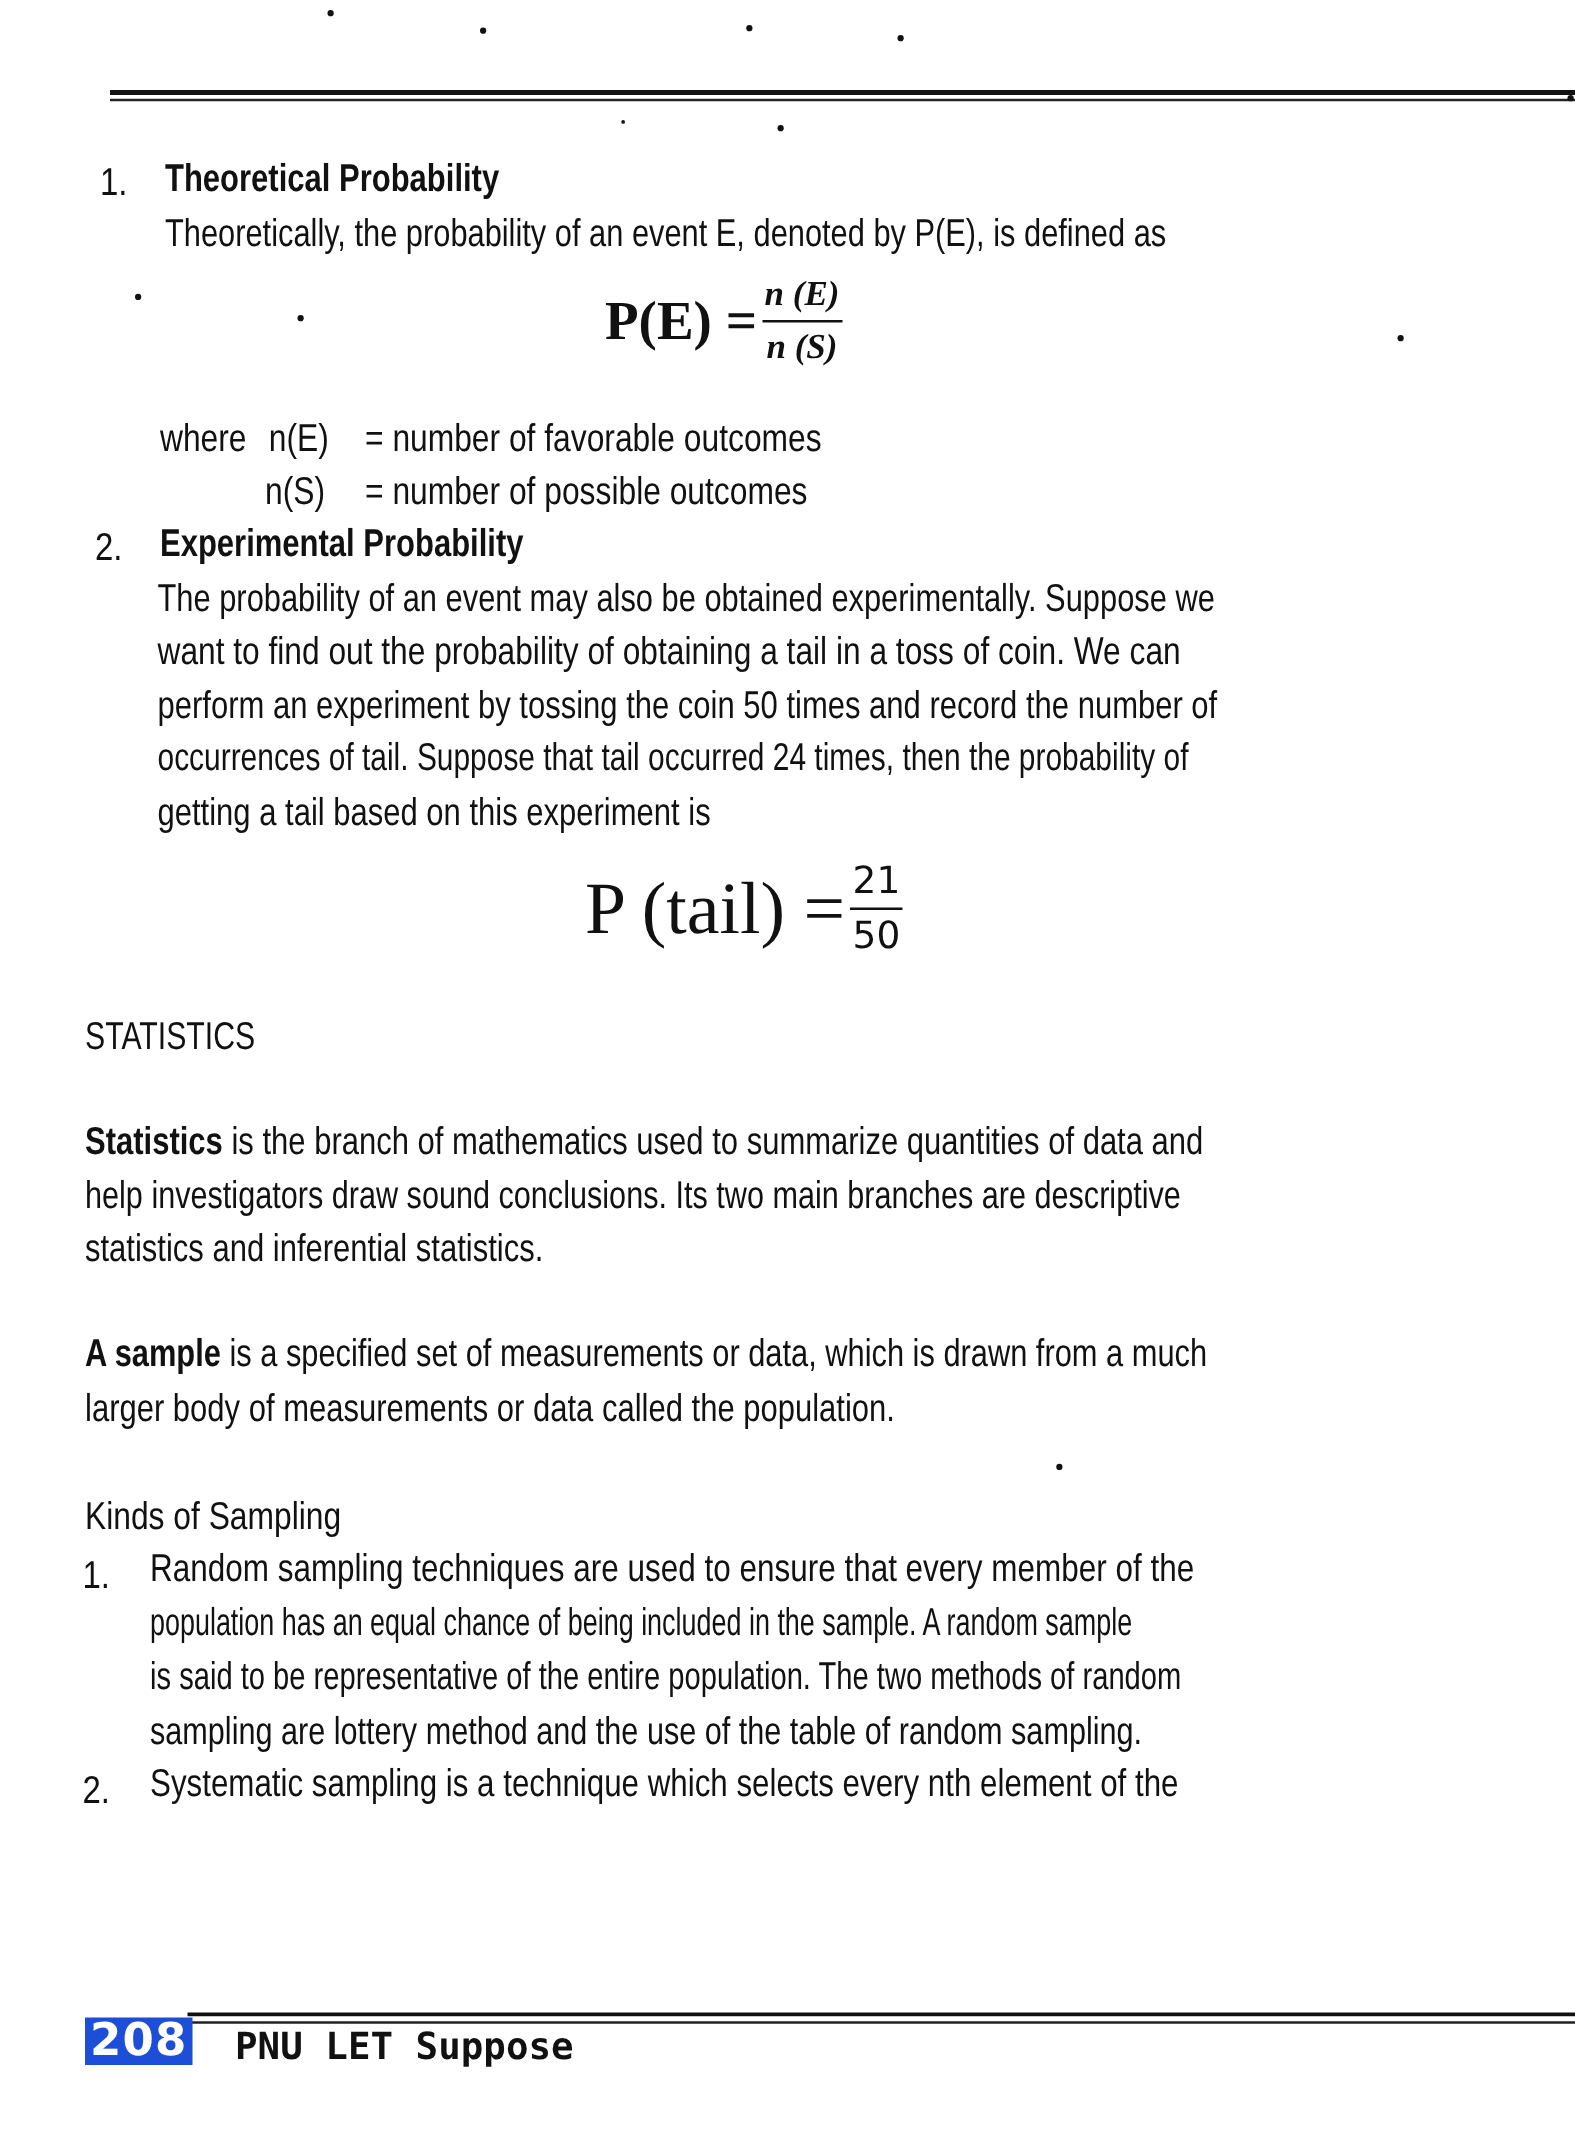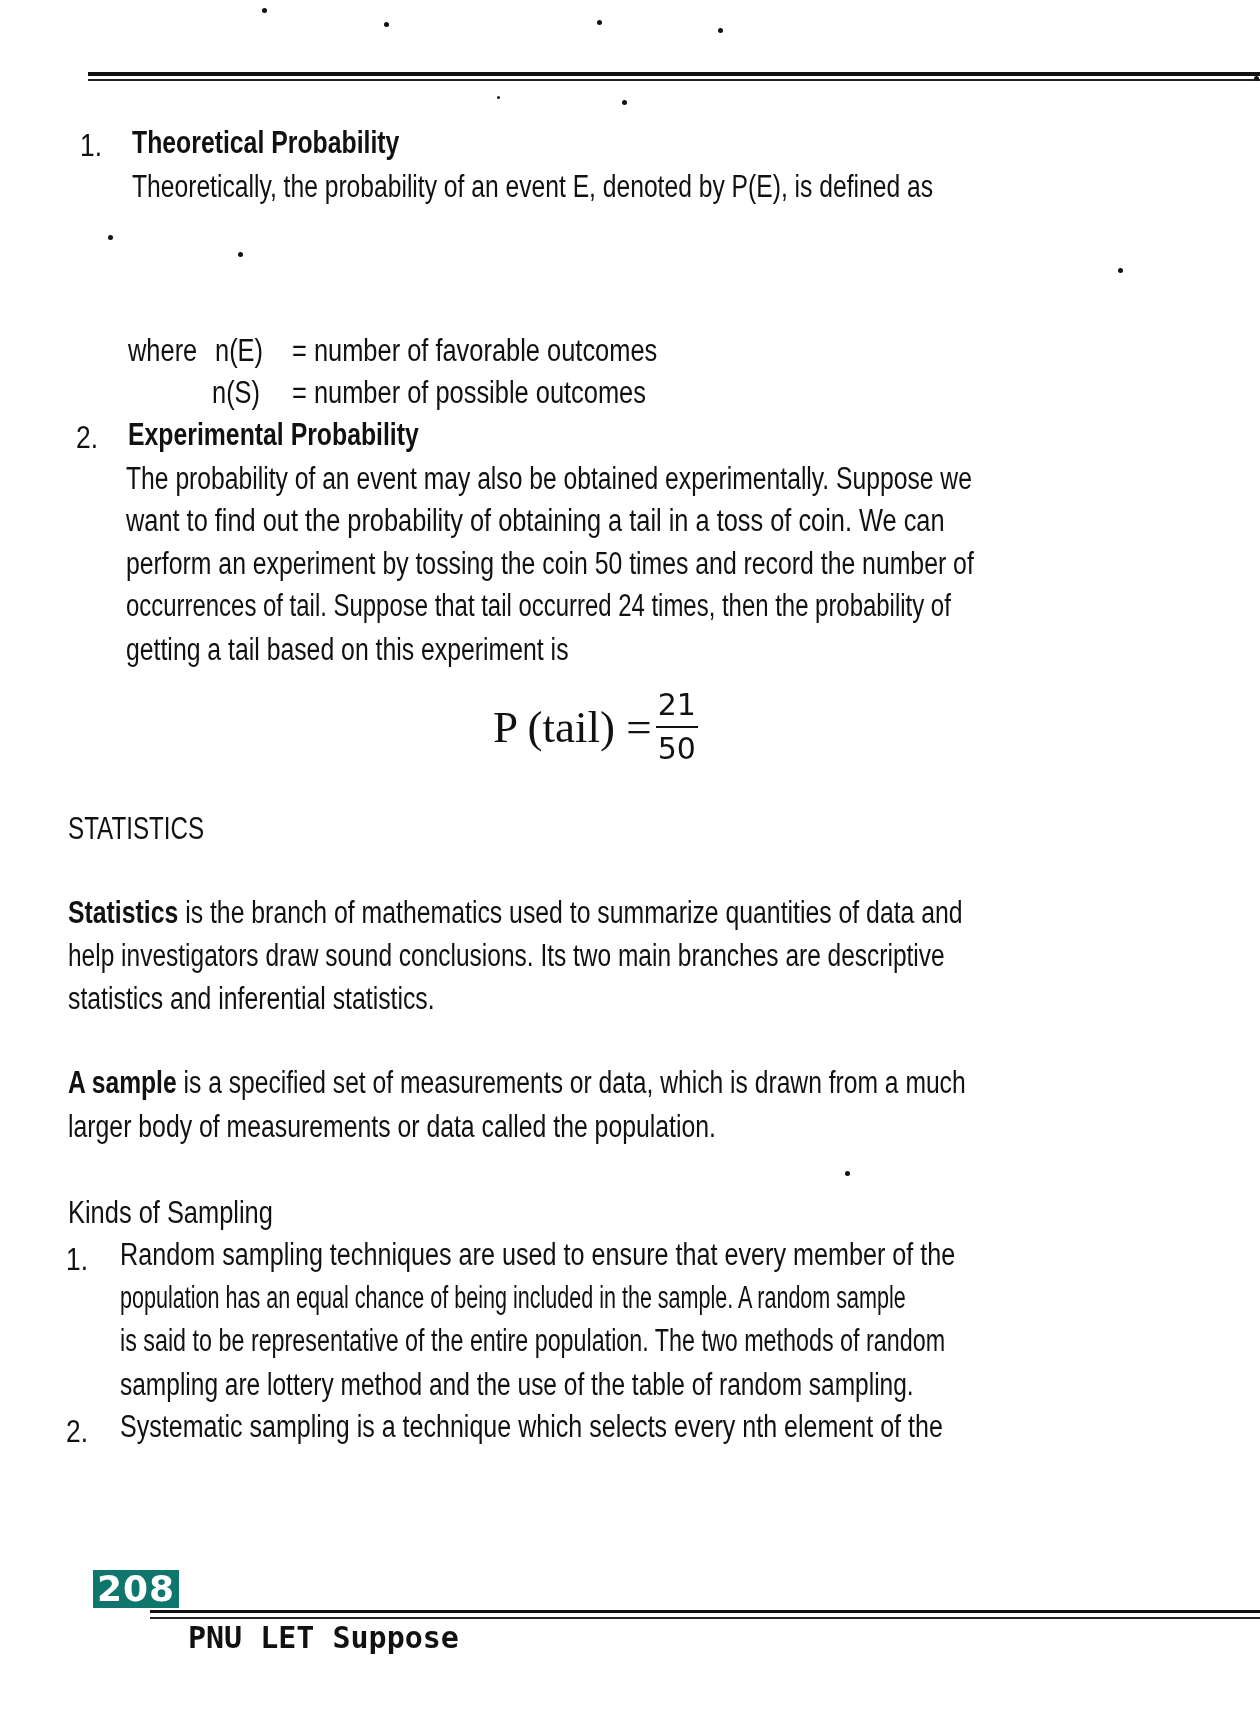--- a/index.html
+++ b/index.html
@@ -46,59 +46,67 @@
   
   .rule-bot {
     position: absolute; left: 150px; top: 1610px; width: 1110px; height: 0;
     border-top: 3px solid #111;
   }
   .rule-bot-thin {
     position: absolute; left: 150px; top: 1617px; width: 1110px; height: 0;
     border-top: 2px solid #222;
   }
   .page-num {
-    position: absolute; left: 68px; top: 1570px; height: 38px; padding: 0 4px;
-    background: #0f766e; color: #fff; font-weight: bold; font-size: 36px; line-height: 38px;
-    font-family: "DejaVu Sans", sans-serif; letter-spacing: 1px; margin-left: 25px;
+    position: absolute; left: 68px; top: 1614px; height: 38px; padding: 0 4px;
+    background: #1d4ed8; color: #fff; font-weight: bold; font-size: 36px; line-height: 38px;
+    font-family: "DejaVu Sans", sans-serif; letter-spacing: 1px;
   }
   .footer-title {
     position: absolute; left: 188px; top: 1620px;
     font-family: "DejaVu Sans Mono", "Liberation Mono", monospace;
     font-weight: bold; font-size: 30px; color: #111;
   }
 </style>
 </head>
 <body>
 
 <div class="page">
 
   <div class="rule-top"></div>
   <div class="rule-top-thin"></div>
 
   <div class="num" style="left:80px; top:128px;">1.</div>
   <div class="txt b" style="left:132px; top:120px; transform:scaleX(0.80);">Theoretical Probability</div>
   <div class="txt" style="left:132px; top:164px; transform:scaleX(0.795);">Theoretically, the probability of an event E, denoted by P(E), is defined as</div>
 
+  <div class="formula" style="left:484px; top:222px;">
+    <span style="font-size:44px; font-weight:bold; vertical-align:middle;">P(E) =</span>
+    <span class="frac" style="font-size:28px; font-weight:bold; font-style:italic;">
+      <span class="n">n (E)</span>
+      <span class="bar"></span>
+      <span class="d">n (S)</span>
+    </span>
+  </div>
 
   <div class="txt" style="left:128px; top:328px; transform:scaleX(0.82);">where</div>
   <div class="txt" style="left:215px; top:328px; transform:scaleX(0.82);">n(E)</div>
   <div class="txt" style="left:292px; top:328px; transform:scaleX(0.82);">= number of favorable outcomes</div>
   <div class="txt" style="left:212px; top:370px; transform:scaleX(0.82);">n(S)</div>
   <div class="txt" style="left:292px; top:370px; transform:scaleX(0.82);">= number of possible outcomes</div>
 
   <div class="num" style="left:76px; top:420px;">2.</div>
   <div class="txt b" style="left:128px; top:412px; transform:scaleX(0.80);">Experimental Probability</div>
   <div class="txt" style="left:126px; top:456px; transform:scaleX(0.796);">The probability of an event may also be obtained experimentally. Suppose we</div>
   <div class="txt" style="left:126px; top:498px; transform:scaleX(0.818);">want to find out the probability of obtaining a tail in a toss of coin. We can</div>
   <div class="txt" style="left:126px; top:541px; transform:scaleX(0.80);">perform an experiment by tossing the coin 50 times and record the number of</div>
   <div class="txt" style="left:126px; top:583px; transform:scaleX(0.772);">occurrences of tail. Suppose that tail occurred 24 times, then the probability of</div>
   <div class="txt" style="left:126px; top:627px; transform:scaleX(0.80);">getting a tail based on this experiment is</div>
 
   <div class="formula" style="left:468px; top:690px;">
-    <span style="font-size:45px; vertical-align:middle;margin-left:25px;">P (tail) =</span>
+    <span style="font-size:59px; vertical-align:middle;">P (tail) =</span>
     <span class="frac" style="font-size:30px; font-family:'DejaVu Sans', sans-serif;">
       <span class="n">21</span>
       <span class="bar"></span>
       <span class="d">50</span>
     </span>
   </div>
 
   <div class="txt" style="left:68px; top:806px; transform:scaleX(0.78);">STATISTICS</div>
 
   <div class="txt" style="left:68px; top:890px; transform:scaleX(0.80);"><span class="b">Statistics</span><span> is the branch of mathematics used to summarize quantities of data and</span></div>

